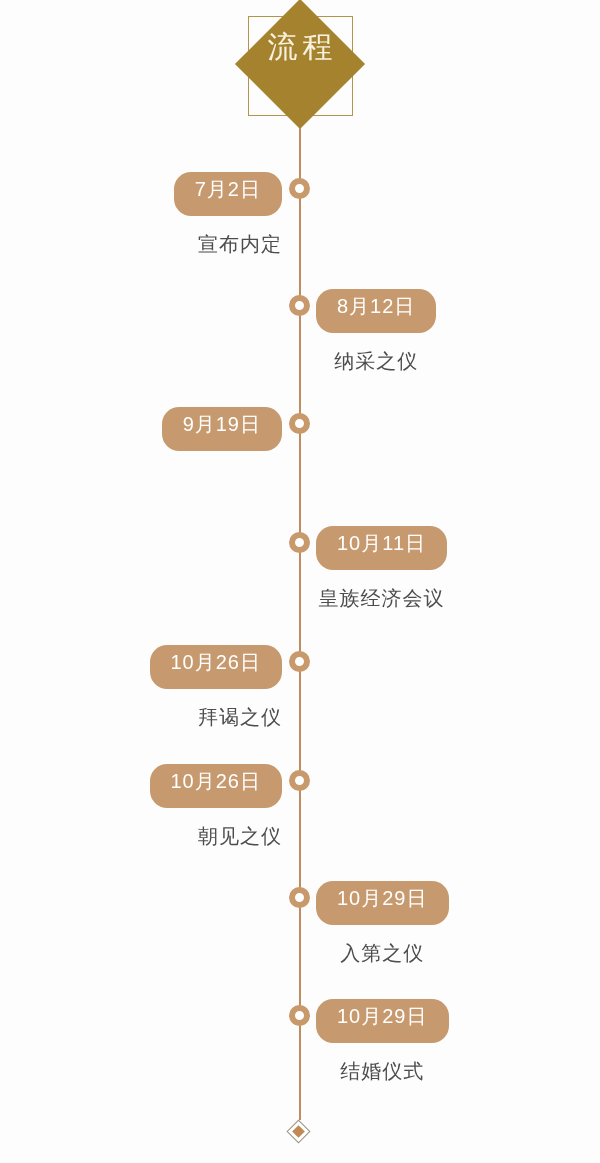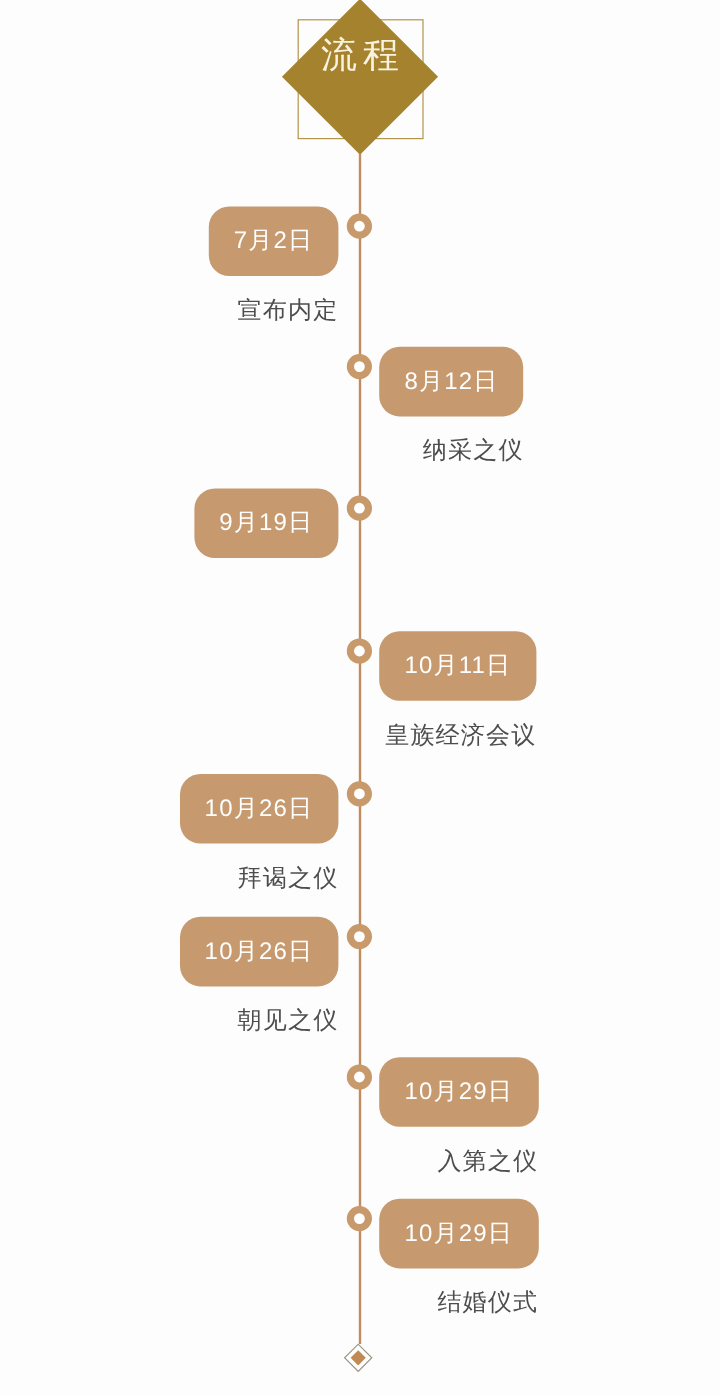--- a/index.html
+++ b/index.html
@@ -40,25 +40,25 @@
   .dot {
     position: absolute; left: 289px;
     width: 9px; height: 9px;
     border: 6px solid var(--dot-ring, #c8996b);
     border-radius: 50%;
     background: #ffffff;
   }
   
   .entry { position: absolute; }
   .entry.left  { right: 318px; text-align: right; }
-  .entry.right { left: 316px;  text-align: right; }
+  .entry.right { left: 316px;  text-align: center; }
   .pill {
     display: inline-block;
-    height: 34px; line-height: 34px;
-    padding: 12px 21px;
+    height: 44px; line-height: 34px;
+    padding: 0 21px;
     border-radius: 17px;
     background: var(--pill-bg, #c69a6e);
     color: var(--pill-text, #ffffff);
     font-size: 20px; letter-spacing: 1px;
     white-space: nowrap;
   }
   .event {
     margin-top: 15px;
     font-size: 20px; letter-spacing: 1px;
     color: var(--event-text, #4d4d4d);

